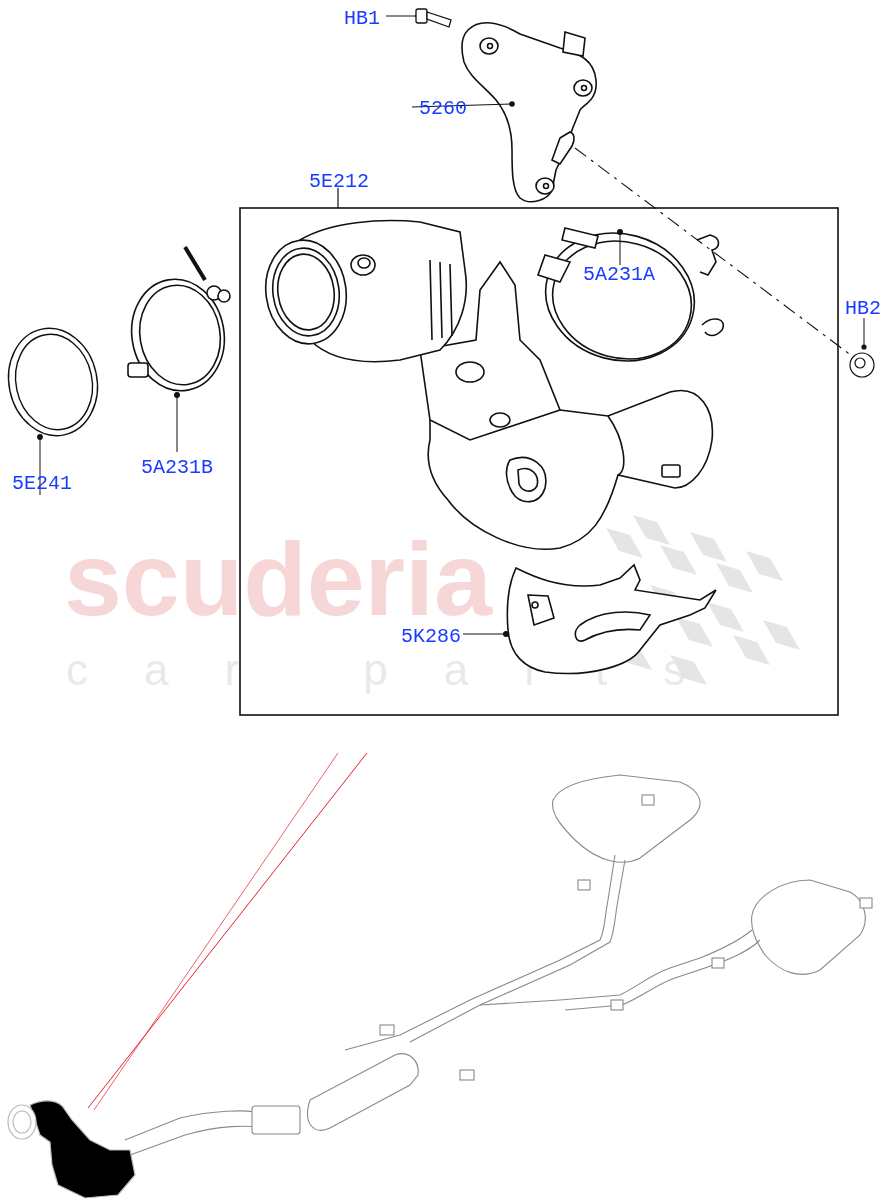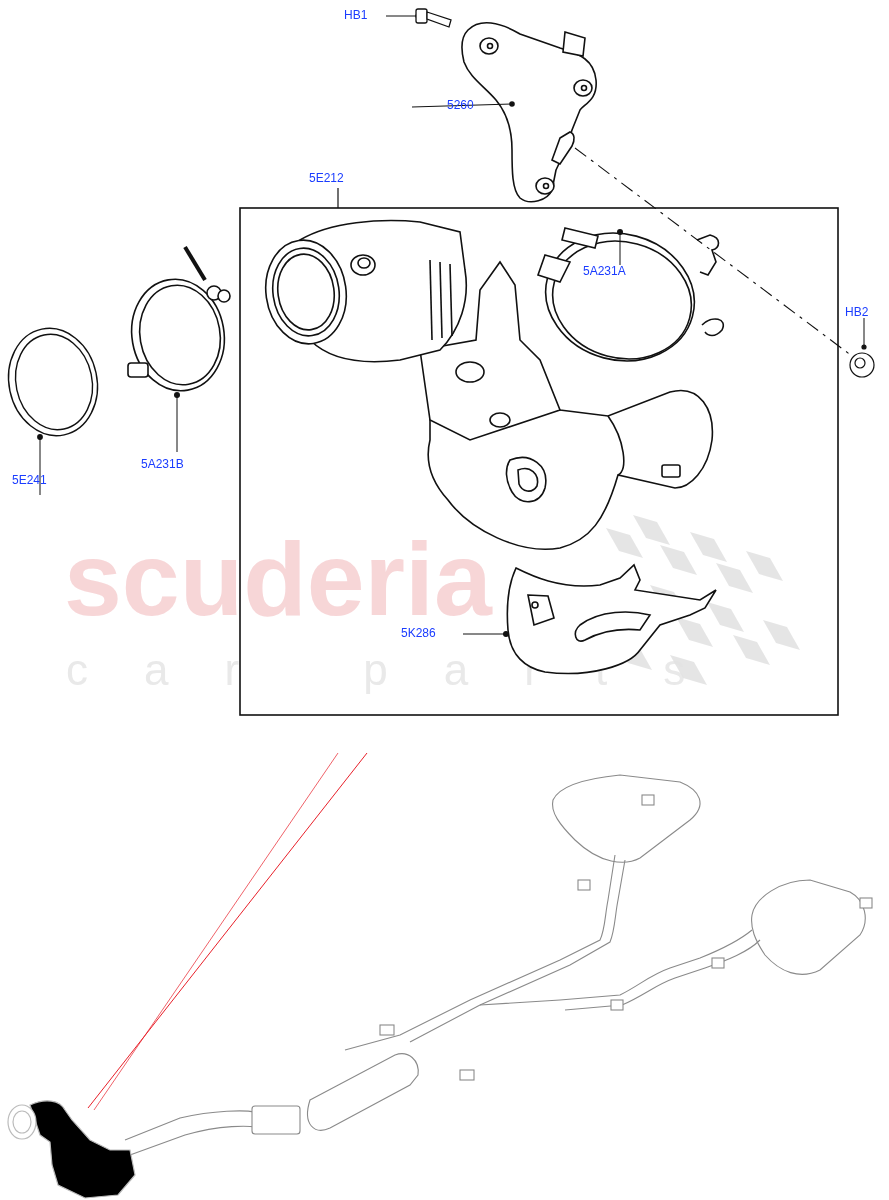--- a/index.html
+++ b/index.html
@@ -1,20 +1,20 @@
 <!DOCTYPE html>
 <html><head>
 <meta charset="utf-8">
 <style>
   html, body { margin: 0; padding: 0; background: #ffffff; }
   body { width: 889px; height: 1200px; position: relative; overflow: hidden;
          font-family: "Liberation Sans", sans-serif; }
   #stage { position: absolute; left: 0; top: 0; width: 889px; height: 1200px; }
-  .callout { position: absolute; font-family: Liberation Sans, sans-serif;
-             font-size: 12px; color: #1a3cff; white-space: nowrap; line-height: 1; cursor: pointer; }
+  .callout { position: absolute; font-family: Liberation Mono, monospace;
+             font-size: 20px; color: #1a3cff; white-space: nowrap; line-height: 1; cursor: pointer; }
   .wm { position: absolute; font-family: "Liberation Sans", sans-serif; white-space: nowrap; pointer-events: none; }
   .wm-main { left: 64px; top: 520px; font-size: 104px; font-weight: bold; color: #f6cfd1; letter-spacing: 0px; opacity: .85; }
   .wm-sub  { left: 66px; top: 645px; font-size: 44px; color: #e9e9e9; letter-spacing: 56px; }
   svg { position: absolute; left: 0; top: 0; }
 </style>
 </head>
 <body>
 
 <div id="stage">
 
@@ -167,20 +167,20 @@
     </g>
 
     <g stroke="#bbb" stroke-width="1.2">
       <path d="M30,1105 C45,1098 60,1100 65,1110 L72,1120 L90,1140 L110,1150 L130,1150 L135,1175 L118,1195 L85,1198 L58,1185 L52,1165 L50,1142 L40,1135 Z" fill="#000"></path>
       <ellipse cx="22" cy="1122" rx="14" ry="17" fill="#fff"></ellipse>
       <ellipse cx="22" cy="1122" rx="9" ry="11" fill="#fff"></ellipse>
     </g>
   </svg>
 
   <div class="callout" style="left:344px; top:9px;">HB1</div>
-  <div class="callout" style="left:447px; top:99px;">5260</div>
+  <div class="callout" style="left:419px; top:99px;">5260</div>
   <div class="callout" style="left:309px; top:172px;">5E212</div>
   <div class="callout" style="left:583px; top:265px;">5A231A</div>
-  <div class="callout" style="left:845px; top:306px;">HB2</div>
+  <div class="callout" style="left:845px; top:299px;">HB2</div>
   <div class="callout" style="left:141px; top:458px;">5A231B</div>
   <div class="callout" style="left:12px;  top:474px;">5E241</div>
   <div class="callout" style="left:401px; top:627px;">5K286</div>
 </div>
 
 </body></html>

